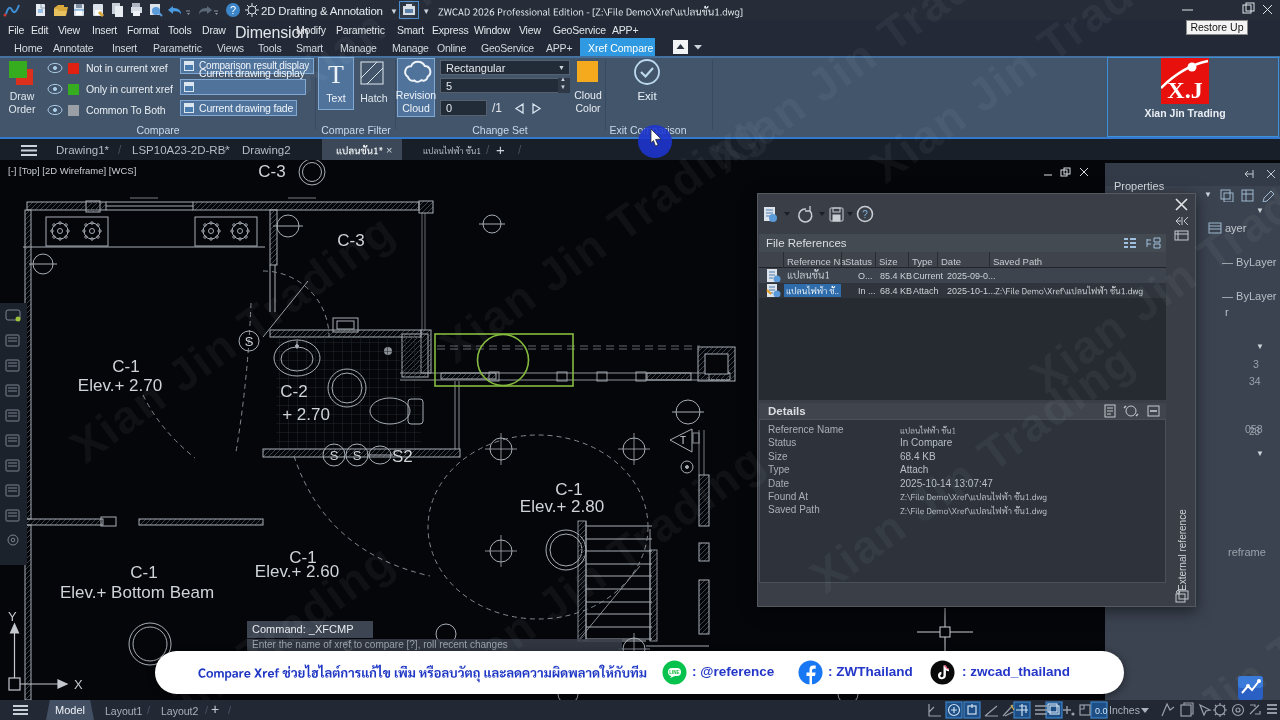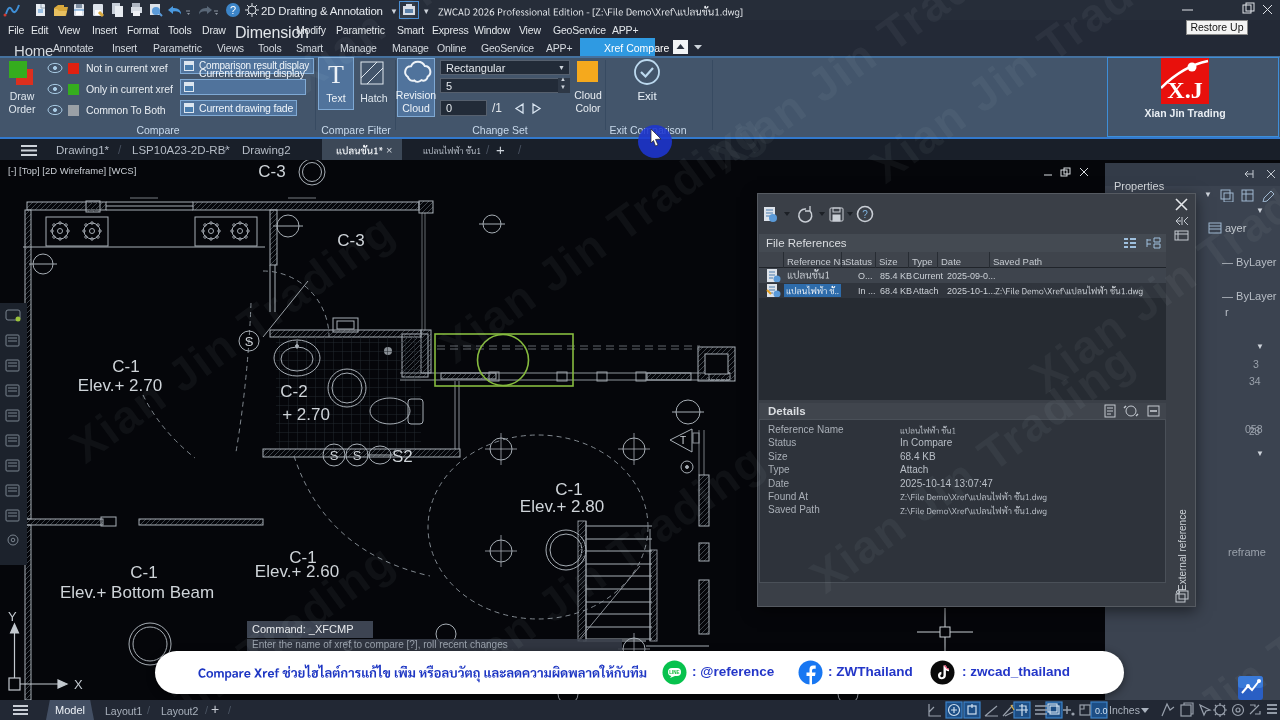--- a/index.html
+++ b/index.html
@@ -89,34 +89,34 @@
 <div class="lbl" style="left:235px;top:24px;font-size:16px;letter-spacing:-0.2px;color:#e2e6ea">Dimension</div>
 <div class="lbl" style="left:296px;top:24px;font-size:10.5px;letter-spacing:-0.2px;color:#e2e6ea">Modify</div>
 <div class="lbl" style="left:336px;top:24px;font-size:10.5px;letter-spacing:-0.2px;color:#e2e6ea">Parametric</div>
 <div class="lbl" style="left:397px;top:24px;font-size:10.5px;letter-spacing:-0.2px;color:#e2e6ea">Smart</div>
 <div class="lbl" style="left:432px;top:24px;font-size:10.5px;letter-spacing:-0.2px;color:#e2e6ea">Express</div>
 <div class="lbl" style="left:474px;top:24px;font-size:10.5px;letter-spacing:-0.2px;color:#e2e6ea">Window</div>
 <div class="lbl" style="left:519px;top:24px;font-size:10.5px;letter-spacing:-0.2px;color:#e2e6ea">View</div>
 <div class="lbl" style="left:553px;top:24px;font-size:10.5px;letter-spacing:-0.2px;color:#e2e6ea">GeoService</div>
 <div class="lbl" style="left:612px;top:24px;font-size:10.5px;letter-spacing:-0.2px;color:#e2e6ea">APP+</div>
 <div class="abs" style="left:0;top:38px;width:1280px;height:18px;background:#232936"></div>
-<div class="lbl" style="left:14px;top:42px;font-size:15px;letter-spacing:-0.2px;color:#d4d9df">Home</div>
+<div class="lbl" style="left:14px;top:42px;font-size:11px;letter-spacing:-0.2px;color:#d4d9df">Home</div>
 <div class="lbl" style="left:53px;top:42px;font-size:10.5px;letter-spacing:-0.2px;color:#d4d9df">Annotate</div>
 <div class="lbl" style="left:112px;top:42px;font-size:10.5px;letter-spacing:-0.2px;color:#d4d9df">Insert</div>
 <div class="lbl" style="left:153px;top:42px;font-size:10.5px;letter-spacing:-0.2px;color:#d4d9df">Parametric</div>
 <div class="lbl" style="left:217px;top:42px;font-size:10.5px;letter-spacing:-0.2px;color:#d4d9df">Views</div>
 <div class="lbl" style="left:258px;top:42px;font-size:10.5px;letter-spacing:-0.2px;color:#d4d9df">Tools</div>
 <div class="lbl" style="left:296px;top:42px;font-size:10.5px;letter-spacing:-0.2px;color:#d4d9df">Smart</div>
 <div class="lbl" style="left:340px;top:42px;font-size:10.5px;letter-spacing:-0.2px;color:#d4d9df">Manage</div>
 <div class="lbl" style="left:392px;top:42px;font-size:10.5px;letter-spacing:-0.2px;color:#d4d9df">Manage</div>
 <div class="lbl" style="left:437px;top:42px;font-size:10.5px;letter-spacing:-0.2px;color:#d4d9df">Online</div>
 <div class="lbl" style="left:481px;top:42px;font-size:10.5px;letter-spacing:-0.2px;color:#d4d9df">GeoService</div>
 <div class="lbl" style="left:546px;top:42px;font-size:10.5px;letter-spacing:-0.2px;color:#d4d9df">APP+</div>
 <div class="abs" style="left:580px;top:38px;width:75px;height:18px;background:#2f9ae2"></div>
-<div class="lbl" style="left:604px;top:42px;font-size:10.5px;color:#fff">Xref Compare</div>
+<div class="lbl" style="left:588px;top:42px;font-size:10.5px;color:#fff">Xref Compare</div>
 <svg class="abs" style="left:672px;top:40px" width="34" height="15">
       <rect x="1" y="0" width="15" height="14" fill="#f2f4f6"></rect>
       <path d="M4.5 9 l4 -5 l4 5 z" fill="#2b3340"></path>
       <path d="M22 5 l8 0 l-4 4.5 z" fill="#cdd3da"></path>
     </svg>
 <div class="abs" style="left:0;top:56px;width:1280px;height:81px;background:#43556b"></div>
 <div class="abs" style="left:0;top:56px;width:1280px;height:2px;background:#45719e"></div>
 <div class="abs" style="left:0;top:137px;width:1280px;height:2px;background:#3279cd"></div>
 <div class="abs" style="left:315px;top:60px;width:1px;height:70px;background:#374A61"></div>
 <div class="abs" style="left:395px;top:60px;width:1px;height:70px;background:#374A61"></div>

